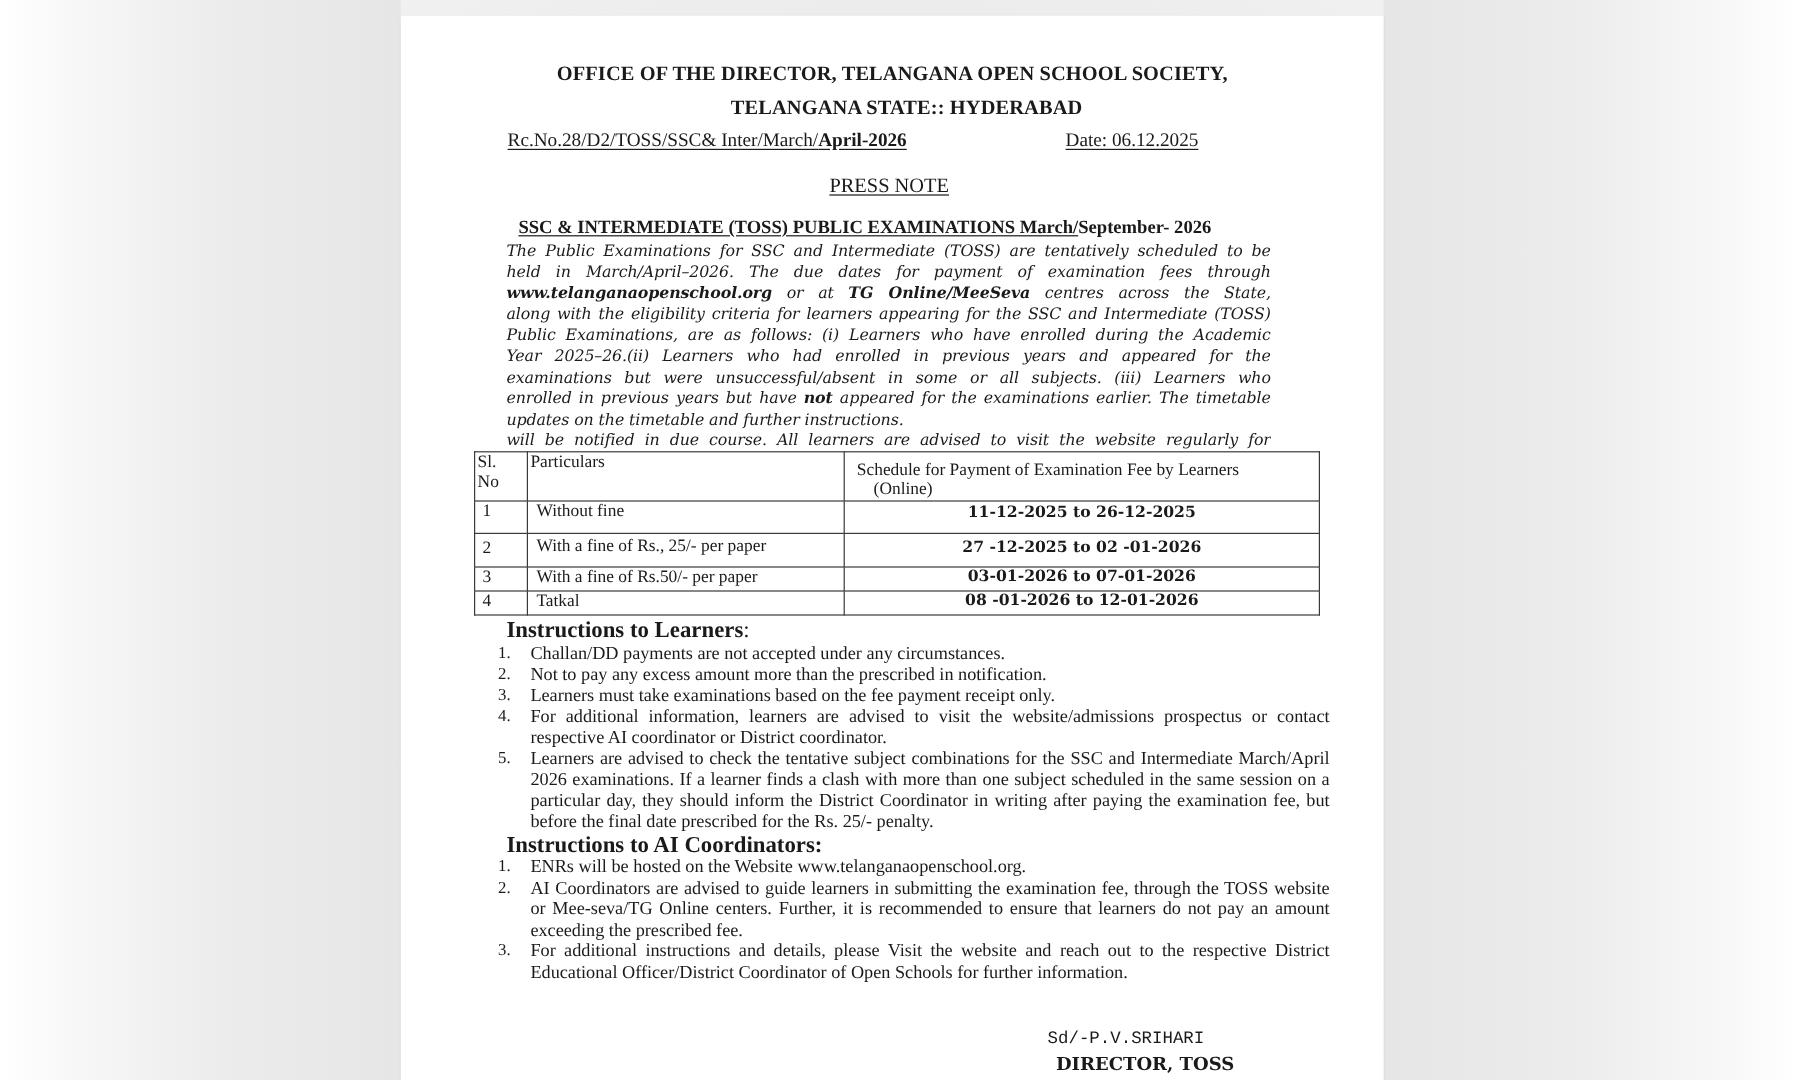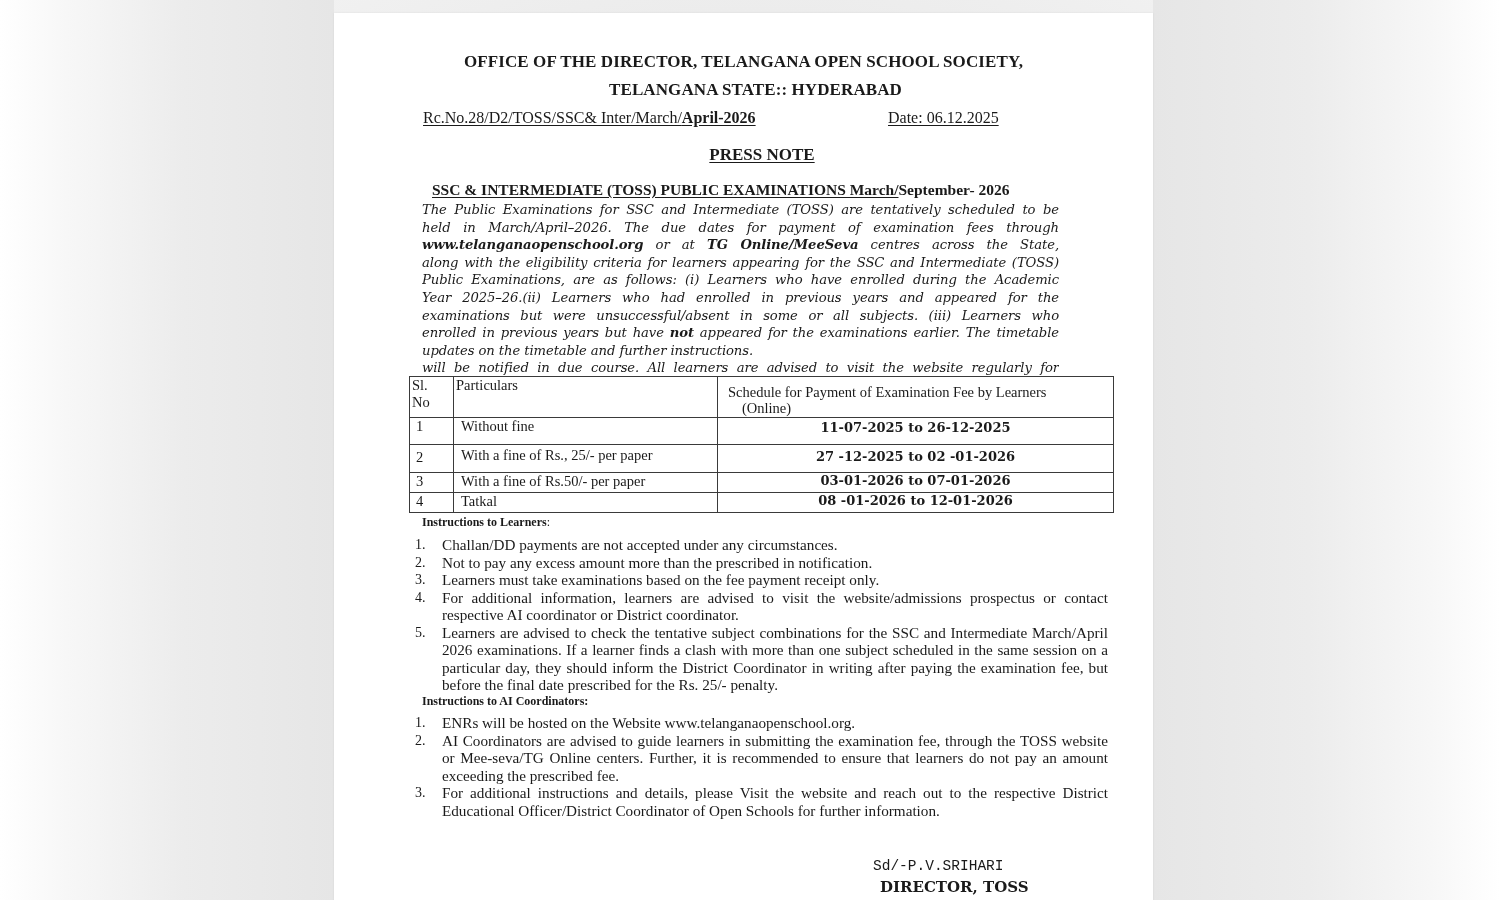--- a/index.html
+++ b/index.html
@@ -22,52 +22,52 @@
     background:#ffffff;
     box-shadow: 0 0 2px rgba(0,0,0,0.08);
   }
   .abs { position:absolute; white-space:nowrap; }
   .hdr {
     font-family: "Liberation Serif", serif; font-weight:bold; font-size:17px;
     left:0; width:819px; text-align:center; letter-spacing:0.1px;
   }
   .u { text-decoration: underline; text-underline-offset:2px; }
   .ref { font-size:16px; }
-  .press { font-weight:bold; font-size:17px; left:0; width:814px; text-align:center;margin-left:21px; }
+  .press { font-weight:normal; font-size:17px; left:0; width:814px; text-align:center; }
   .subtitle { font-weight:bold; font-size:15.5px; }
   .para {
     left:88px; width:637px; font-size:14.6px; line-height:17.6px;
     text-align:justify; white-space:normal;
     font-family: "DejaVu Serif", serif; font-size:13.2px; letter-spacing:-0.1px;
   }
   .para .line { display:block; text-align:justify; text-align-last:justify; height:17.6px; overflow:hidden;font-style:italic; }
   .para .line.last { text-align-last:left; }
   .bold { font-weight:bold; }
 
   table.fee {
-    position:absolute; left:75px; top:363px; width:705px;
+    position:absolute; left:61px; top:363px; width:705px;
     border-collapse:collapse; font-size:14.5px;
     font-family: "Liberation Serif", serif;
     border-radius: 19px;
   }
   table.fee td, table.fee th {
     border:1.3px solid #3a3a3a; padding:0 6px; vertical-align:top; font-weight:normal;
   }
   table.fee th { text-align:left; }
   table.fee th.sched { text-align:left; padding-left:10px; line-height:16px; padding-top:7px; }
   table.fee td.sl { width:31px; padding-left:6px; }
   table.fee td.part { width:250px; padding-left:7px; }
   table.fee td.date { text-align:center; font-weight:bold; font-family:"DejaVu Serif", serif; font-size:13px; }
   .r-head { height:41px; }
   .r1 { height:27px; }
   .r2 { height:28px; }
   .r3 { height:20px; }
   .r4 { height:20px; }
 
-  .sec-title { font-weight:bold; font-size:12px; font-family:"Liberation Serif", serif; }
+  .sec-title { font-weight:bold; font-size:19px; font-family:"Liberation Serif", serif; }
   ol.instr {
     position:absolute; margin:0; padding:0; list-style:none;
     font-family:"Liberation Serif", serif; font-size:15.2px; line-height:17.5px;
   }
   ol.instr li { position:relative; padding-left:27px; }
   ol.instr li .num { position:absolute; left:0; top:0; font-size:14px; }
   ol.instr li .txt { display:block; text-align:justify; }
   .sig { font-family:"DejaVu Serif", serif; font-size:14.5px; }
   .sig2 { font-family:"DejaVu Serif", serif; font-size:15px; font-weight:bold; }
 </style>
@@ -115,21 +115,21 @@
       </th>
       <th style="width:250px; padding-left:2px;">Particulars</th>
       <th class="sched">
         <span>Schedule for Payment of Examination Fee by Learners</span><br>
         <span style="padding-left:14px;">(Online)</span>
       </th>
     </tr>
     <tr class="r1">
       <td class="sl">1</td>
       <td class="part">Without fine</td>
-      <td class="date" style="padding-top:2px;">11-07-2025 to  26-12-2025</td>
+      <td class="date" style="padding-top:2px;">11-12-2025 to  26-12-2025</td>
     </tr>
     <tr class="r2">
       <td class="sl" style="padding-top:4px;">2</td>
       <td class="part" style="padding-top:2px;">With a fine of Rs., 25/- per paper</td>
       <td class="date" style="padding-top:4px;">27 -12-2025 to 02 -01-2026</td>
     </tr>
     <tr class="r3">
       <td class="sl">3</td>
       <td class="part">With a fine of Rs.50/- per paper</td>
       <td class="date">03-01-2026 to  07-01-2026</td>

